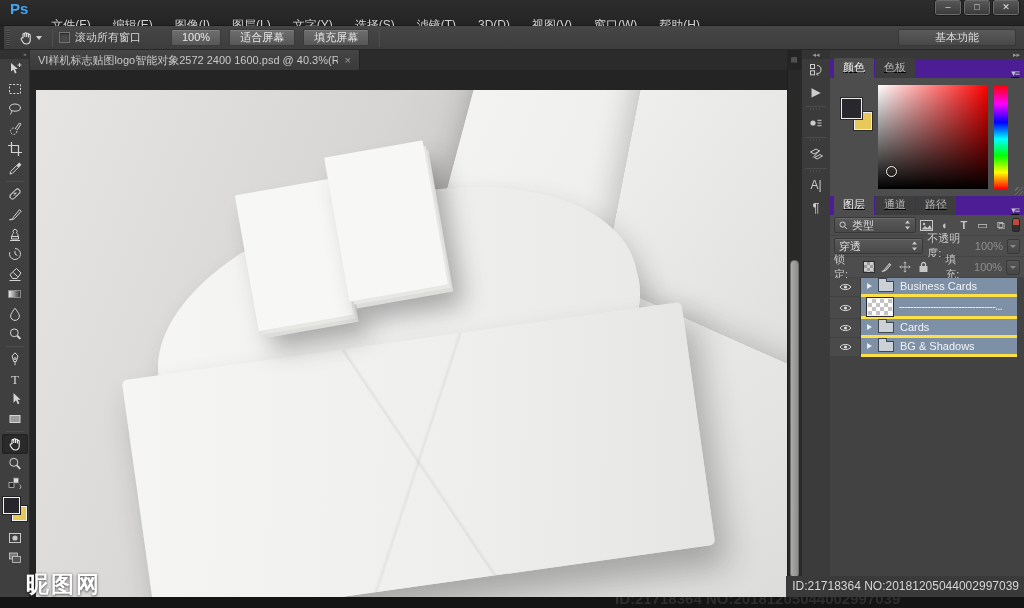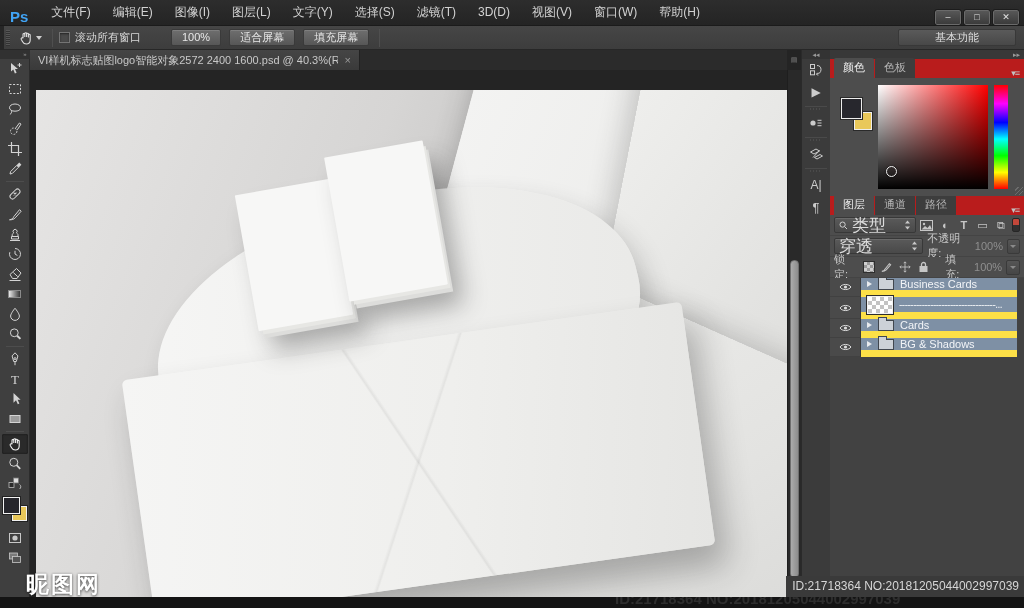--- a/index.html
+++ b/index.html
@@ -3,23 +3,23 @@
 <meta charset="utf-8">
 <style>
   * { margin:0; padding:0; box-sizing:border-box; }
   html,body { width:1024px; height:608px; overflow:hidden; background:#1a1a1a;
               font-family:"Liberation Sans","DejaVu Sans",sans-serif; }
   .app { position:absolute; inset:0; width:1024px; height:608px; background:#262626; }
 
   
   .menubar { position:absolute; left:0; top:0; width:1024px; height:26px;
              background:linear-gradient(#2d2d2d,#242424); border-bottom:1px solid #1b1b1b;
-             display:flex; align-items:flex-end; }
+             display:flex; align-items:flex-start; }
   .ps-logo { color:#41a4f5; font-weight:bold; font-size:15px; padding:0 12px 0 10px; }
-  .menu-item { color:#d2d2d2; font-size:12px; padding:0 11px; line-height:26px; cursor:default; }
+  .menu-item { color:#d2d2d2; font-size:12px; padding:12px 11px; line-height:26px; cursor:default; }
   .win-controls { margin-left:auto; display:flex; gap:3px; padding-right:5px; }
   .win-btn { width:26px; height:15px; background:linear-gradient(#575757,#3b3b3b);
              border:1px solid #6a6a6a; outline:1px solid #1c1c1c; border-radius:2px;
              color:#e3e3e3; font-size:9px; line-height:13px; text-align:center; }
 
   
   .optionsbar { position:absolute; left:4px; top:26px; width:1024px; height:24px;
                 background:linear-gradient(#464646,#3d3d3d); border-bottom:1px solid #272727;
                 display:flex; align-items:center; }
   .grip { width:4px; height:16px; margin:0 4px 0 2px;
@@ -109,21 +109,21 @@
   .ds-btn { width:24px; height:22px; display:flex; align-items:center; justify-content:center;
             color:#cccccc; font-size:12px; }
   .ds-gap { width:22px; height:5px; border-top:1px solid #4a4a4a; margin:3px 0 1px;
             background:repeating-linear-gradient(90deg,#4a4a4a 0 1px,transparent 1px 3px);
             background-size:12px 2px; background-repeat:no-repeat; background-position:center; }
 
   
   .rightdock { width:194px; background:#434343; display:flex; flex-direction:column; }
   .rd-head { height:9px; background:#383838; color:#999; font-size:7px; text-align:right;
              line-height:9px; padding-right:4px; }
-  .ptabs { height:19px; background:#b91c1c; display:flex; align-items:flex-end; padding-left:4px; }
+  .ptabs { height:19px; background:#4c1d95; display:flex; align-items:flex-end; padding-left:4px;text-decoration:underline; }
   .ptab { font-size:11px; color:#b4b4b4; background:#3d3d3d; padding:2px 9px 3px;
           border-radius:2px 2px 0 0; margin-right:1px; }
   .ptab.active { background:#4d4d4d; color:#ececec; }
   .pmenu { margin-left:auto; color:#c3c3c3; font-size:9px; padding:0 5px; letter-spacing:-1px; }
   .panel-body { background:#4d4d4d; position:relative; }
 
   
   .colorbody { height:118px; }
   .cp-fg { position:absolute; left:11px; top:20px; width:21px; height:21px; background:#27272d;
            border:1px solid #ededed; outline:1px solid #2a2a2a; z-index:2; }
@@ -138,21 +138,21 @@
             background:linear-gradient(to bottom,#ff0000,#ff00ff 18%,#0000ff 36%,#00ffff 52%,#00ff00 68%,#ffff00 84%,#ff0000 100%); }
   .cp-gripper { position:absolute; right:1px; bottom:1px; width:8px; height:8px;
                 background:repeating-linear-gradient(135deg,transparent 0 2px,#6c6c6c 2px 3px); }
 
   
   .layerspanel { flex:1; display:flex; flex-direction:column; }
   .lp-row { height:21px; display:flex; align-items:center; padding:0 4px; gap:4px;
             background:#4d4d4d; border-bottom:1px solid #444; }
   .dd { height:16px; background:linear-gradient(#5a5a5a,#494949); border:1px solid #383838;
         border-radius:2px; box-shadow:inset 0 1px 0 rgba(255,255,255,.1);
-        display:flex; align-items:center; gap:4px; padding:0 4px; color:#dcdcdc; font-size:17px; }
+        display:flex; align-items:center; gap:4px; padding:0 4px; color:#dcdcdc; font-size:11px; }
   .dd .spread { margin-left:auto; }
   .lbl { color:#c9c9c9; font-size:11px; }
   .val-dim { color:#8f8f8f; font-size:11px; }
   .mini-btn { width:15px; height:15px; display:flex; align-items:center; justify-content:center;
               color:#c6c6c6; font-size:11px; }
   .dim-arrow-btn { width:14px; height:15px; background:linear-gradient(#555,#464646);
                    border:1px solid #3a3a3a; border-radius:2px; display:flex; align-items:center;
                    justify-content:center; }
   .dim-arrow-btn .caret-down { border-top-color:#8a8a8a; border-top-width:3px;
                                border-left-width:3px; border-right-width:3px; }
@@ -161,21 +161,21 @@
   .checker-mini { width:12px; height:12px; border:1px solid #2e2e2e;
       background-image:linear-gradient(45deg,#9a9a9a 25%,transparent 25%,transparent 75%,#9a9a9a 75%),
                        linear-gradient(45deg,#9a9a9a 25%,#cfcfcf 25%,#cfcfcf 75%,#9a9a9a 75%);
       background-size:6px 6px; background-position:0 0,3px 3px; }
 
   .layerlist { flex:1; background:#424242; overflow:hidden; }
   .lrow { display:flex; align-items:stretch; height:19px; }
   .lrow.tall { height:22px; }
   .eyecell { width:31px; background:#4a4a4a; border-right:1px solid #3a3a3a;
              border-bottom:1px solid #414141; display:flex; align-items:center; justify-content:center; }
-  .rowbody { flex:1; background:#7e90a5; border-bottom:7px solid #fde047;
+  .rowbody { flex:1; background:#7e90a5; border-bottom:3px solid #fde047;
              display:flex; align-items:center; gap:6px; padding:0 6px; margin-right:7px; }
   .tri { width:0; height:0; border-left:5px solid #e9ebee;
          border-top:3.5px solid transparent; border-bottom:3.5px solid transparent; }
   .folder { position:relative; width:16px; height:11px; background:#ccd1d7; border:1px solid #41474f; }
   .folder::before { content:""; position:absolute; left:-1px; top:-4px; width:7px; height:3px;
                     background:#ccd1d7; border:1px solid #41474f; border-bottom:none; }
   .lname { color:#f2f4f7; font-size:11px; white-space:nowrap; overflow:hidden; }
   .lthumb { width:26px; height:18px; border:1px solid #f2f2f2; outline:1px solid #2c2c2c;
       background-image:linear-gradient(45deg,#c3c3c3 25%,transparent 25%,transparent 75%,#c3c3c3 75%),
                        linear-gradient(45deg,#c3c3c3 25%,#ffffff 25%,#ffffff 75%,#c3c3c3 75%);

